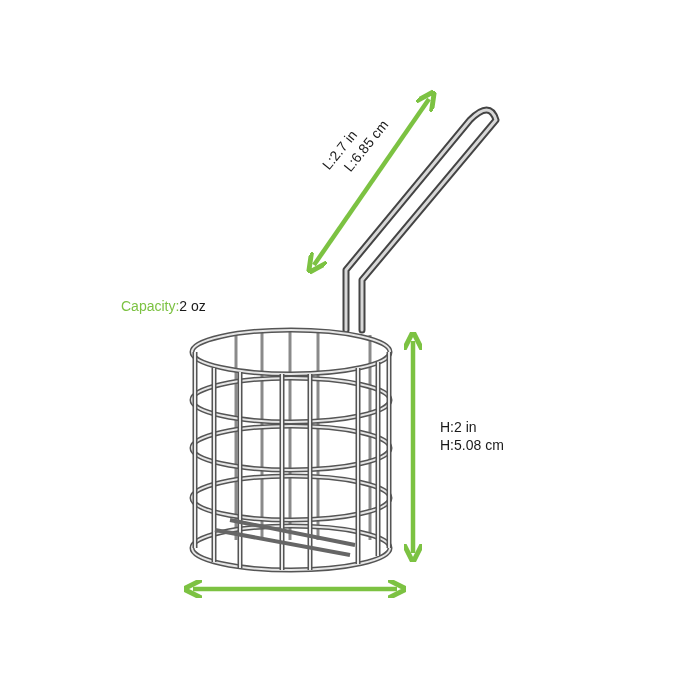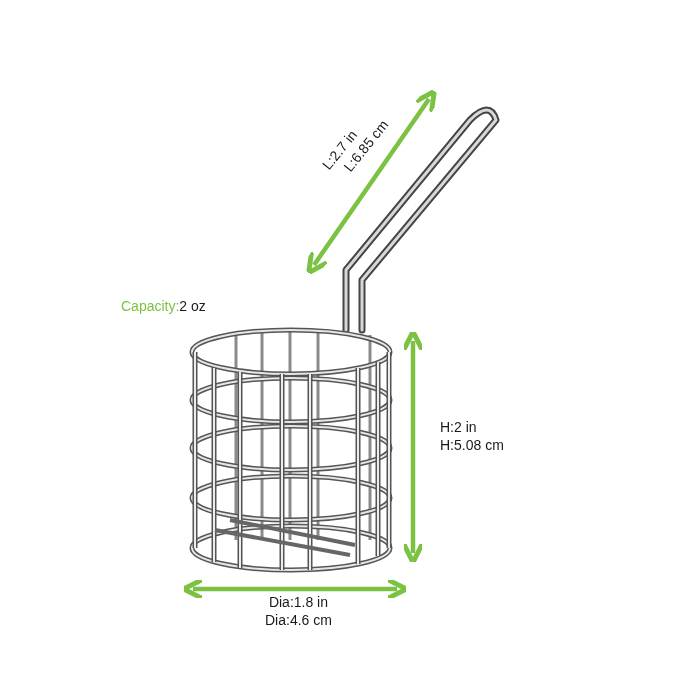--- a/index.html
+++ b/index.html
@@ -149,18 +149,14 @@
   <div class="label length-label">
     <span class="line">L:2.7 in</span>
     <span class="line" style="padding-left:12px">L:6.85 cm</span>
   </div>
 
   <div class="label height-label">
     <span class="line">H:2 in</span>
     <span class="line">H:5.08 cm</span>
   </div>
 
-  <div class="label dia-label">
-    <span class="line">Dia:1.8 in</span>
-    <span class="line">Dia:4.6 cm</span>
-  </div>
 
 </div>
 
 </body></html>

